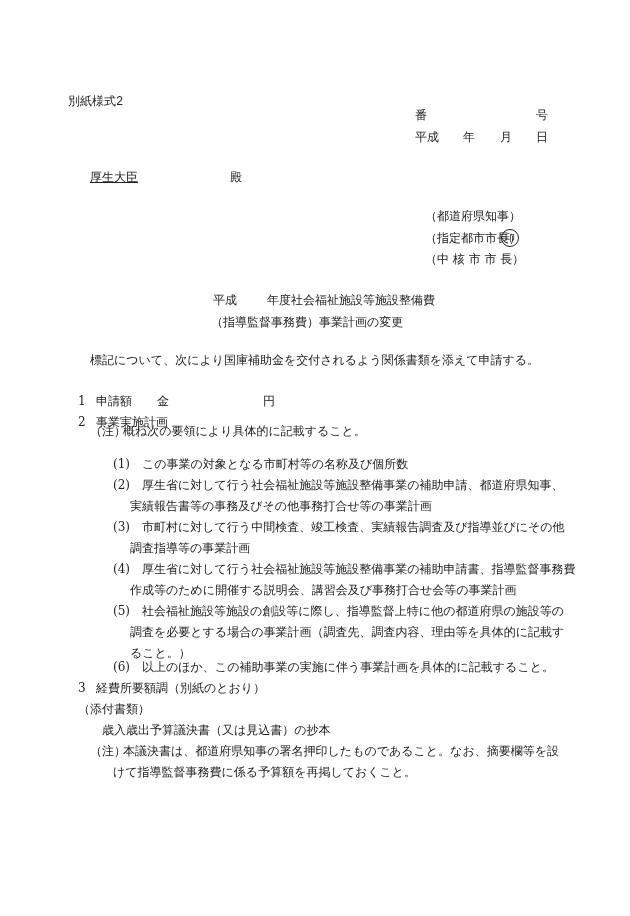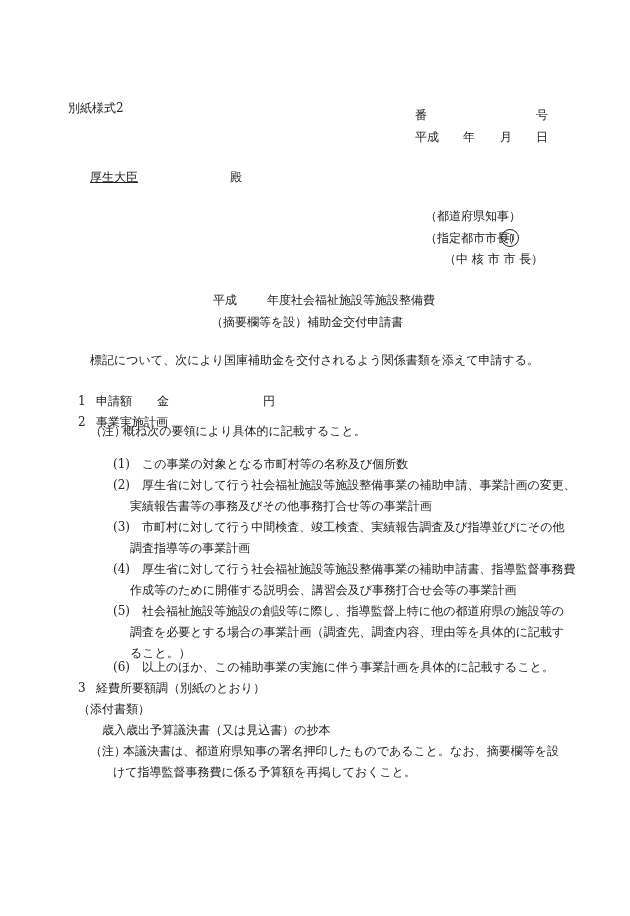--- a/index.html
+++ b/index.html
@@ -2,32 +2,32 @@
 <html><head>
   <meta charset="utf-8">
   <style>
     html, body { margin: 0; padding: 0; background: #ffffff; }
     body {
       width: 630px; height: 916px; position: relative; overflow: hidden;
       font-family: "DejaVu Serif", "Liberation Serif", serif;
       color: #222222; font-size: 12px; line-height: 16px;
     }
     .abs { position: absolute; white-space: nowrap; }
-    .form-no { left: 68px; top: 100px; }
+    .form-no { left: 68px; top: 94px; font-family: Liberation Mono, monospace; }
     .ban { left: 415px; top: 107px; }
     .go { left: 536px; top: 107px; }
     .heisei { left: 415px; top: 129px; }
     .nen { left: 463px; top: 129px; }
     .tsuki { left: 500px; top: 129px; }
     .hi { left: 536px; top: 129px; }
     .addressee { left: 90px; top: 169px; text-decoration: underline; }
     .dono { left: 230px; top: 169px; }
     .sig1 { left: 425px; top: 208px; }
     .sig2 { left: 425px; top: 230px; }
-    .sig3 { left: 444px; top: 251px; text-align: center; }
+    .sig3 { left: 425px; top: 251px; text-align: center; }
     .seal {
       left: 501px; top: 229px; width: 16px; height: 16px; border: 1px solid #222;
       border-radius: 50%; font-size: 10px; line-height: 16px; text-align: center;
     }
     .title1 { left: 213px; top: 292px; }
     .title1 .gap { display: inline-block; width: 30px; }
     .title2 { left: 211px; top: 314px; }
     .intro { left: 90px; top: 352px; }
     .s1 { left: 78px; top: 393px; }
     .s1 .num { display: inline-block; width: 18px; }
@@ -65,21 +65,21 @@
   <div class="abs dono">殿</div>
 
   <div class="abs sig1">（都道府県知事）</div>
   <div class="abs sig2">（指定都市市長）</div>
   <div class="abs sig3">（中 核 市 市 長）</div>
   <div class="abs seal">印</div>
 
   <div class="abs title1">
     <span>平成</span><span class="gap"></span><span>年度社会福祉施設等施設整備費</span>
   </div>
-  <div class="abs title2">（摘要欄等を設）補助金交付申請書</div>
+  <div class="abs title2">（指導監督事務費）事業計画の変更</div>
 
   <div class="abs intro">標記について、次により国庫補助金を交付されるよう関係書類を添えて申請する。</div>
 
   <div class="abs s1">
     <span class="num">1</span><span>申請額</span>
     <span class="kin">金</span>
     <span class="yen">円</span>
   </div>
   <div class="abs s2">
     <span class="num">2</span><span>事業実施計画</span>
@@ -87,21 +87,21 @@
 
   <div class="abs note1">
     <span class="lbl">（注）</span><span>概ね次の要領により具体的に記載すること。</span>
   </div>
 
   <div class="item" style="top:456px">
     <span class="lbl">(1)</span><span>この事業の対象となる市町村等の名称及び個所数</span>
   </div>
 
   <div class="item" style="top:477px">
-    <span class="lbl">(2)</span><span>厚生省に対して行う社会福祉施設等施設整備事業の補助申請、事業計画の変更、</span>
+    <span class="lbl">(2)</span><span>厚生省に対して行う社会福祉施設等施設整備事業の補助申請、都道府県知事、</span>
   </div>
   <div class="cont" style="top:498px; left:130px">実績報告書等の事務及びその他事務打合せ等の事業計画</div>
 
   <div class="item" style="top:519px">
     <span class="lbl">(3)</span><span>市町村に対して行う中間検査、竣工検査、実績報告調査及び指導並びにその他</span>
   </div>
   <div class="cont" style="top:540px; left:130px">調査指導等の事業計画</div>
 
   <div class="item" style="top:561px">
     <span class="lbl">(4)</span><span>厚生省に対して行う社会福祉施設等施設整備事業の補助申請書、指導監督事務費</span>

